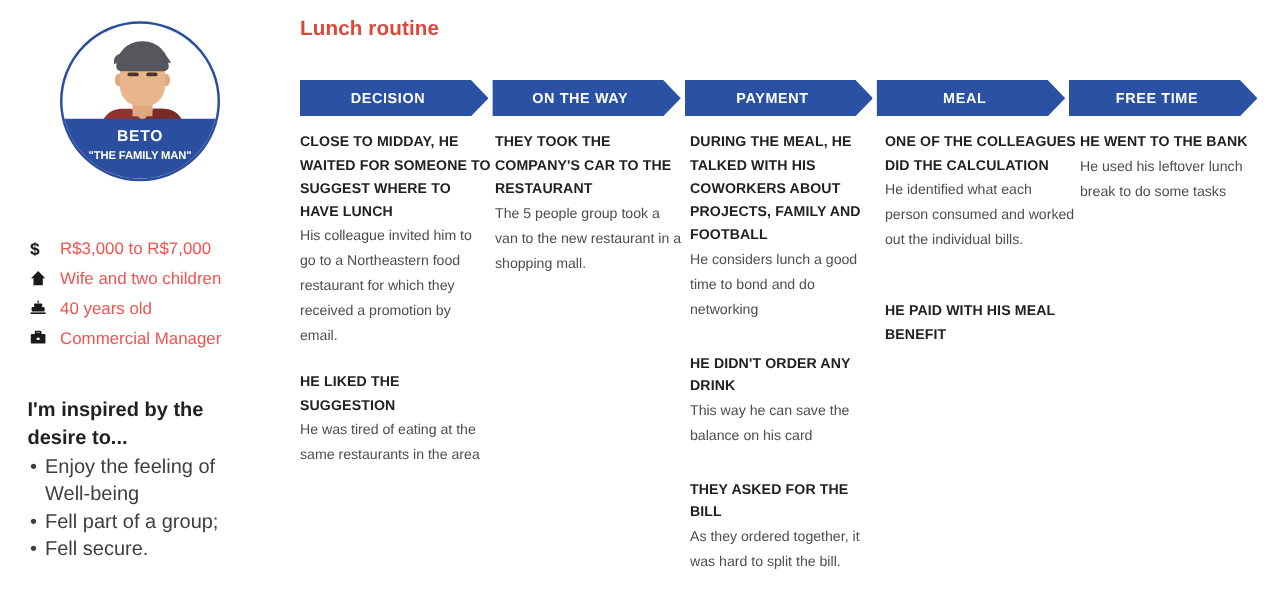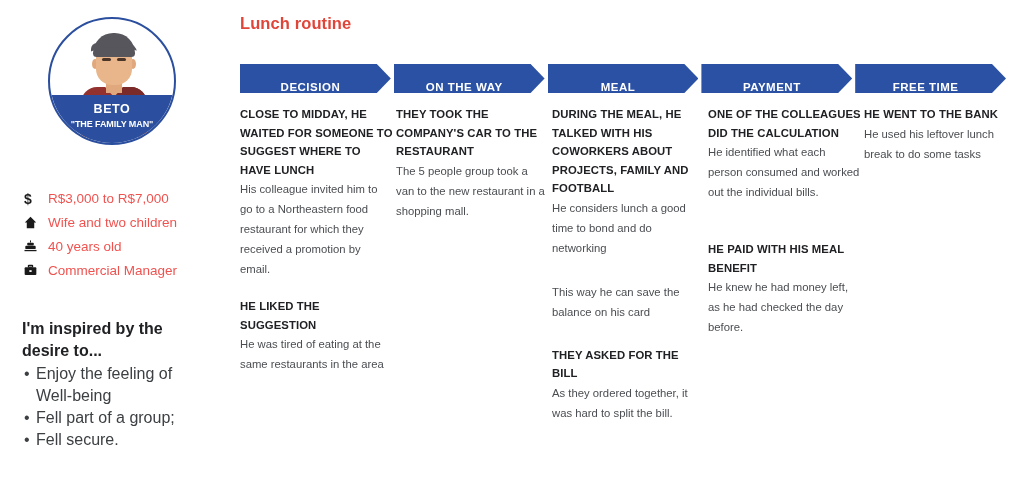--- a/index.html
+++ b/index.html
@@ -244,21 +244,21 @@
   }
   .stage {
     position: relative;
     flex: 1 1 0;
     background: #2b51a4;
     color: #ffffff;
     font-size: 11.5px;
     font-weight: bold;
     letter-spacing: 0.5px;
     display: flex;
-    align-items: flex-end;
+    align-items: center;
     justify-content: center;
     margin-right: 3px;
     clip-path: polygon(0 0, calc(100% - 14px) 0, 100% 50%, calc(100% - 14px) 100%, 0 100%, 0 100%);
   }
   .stage:first-child {
     clip-path: polygon(0 0, calc(100% - 14px) 0, 100% 50%, calc(100% - 14px) 100%, 0 100%);
   }
   .stage:last-child {
     margin-right: 0;
     clip-path: polygon(0 0, calc(100% - 14px) 0, 100% 50%, calc(100% - 14px) 100%, 0 100%);
@@ -379,24 +379,24 @@
   <div id="page-title">Lunch routine</div>
 
   <div id="stage-banner">
     <div class="stage">
       <span class="stage-label">DECISION</span>
     </div>
     <div class="stage">
       <span class="stage-label">ON THE WAY</span>
     </div>
     <div class="stage">
+      <span class="stage-label">PAYMENT</span>
+    </div>
+    <div class="stage">
       <span class="stage-label">MEAL</span>
-    </div>
-    <div class="stage">
-      <span class="stage-label">PAYMENT</span>
     </div>
     <div class="stage">
       <span class="stage-label">FREE TIME</span>
     </div>
   </div>
 
   <div id="columns">
 
     <div class="col">
       <div class="card" style="margin-bottom:18px;">
@@ -415,36 +415,36 @@
         <div class="card-body">The 5 people group took a van to the new restaurant in a  shopping mall.</div>
       </div>
     </div>
 
     <div class="col">
       <div class="card" style="margin-bottom:24px;">
         <div class="card-title">DURING THE MEAL, HE TALKED WITH  HIS COWORKERS ABOUT PROJECTS,  FAMILY AND FOOTBALL</div>
         <div class="card-body"> He considers lunch a good time to  bond and do networking</div>
       </div>
       <div class="card" style="margin-bottom:24px;">
+        <div class="card-title">HE DIDN'T ORDER ANY DRINK</div>
         <div class="card-body">This way he can save the balance on his card</div>
       </div>
       <div class="card">
         <div class="card-title">THEY ASKED FOR THE BILL</div>
         <div class="card-body">As they ordered together, it was hard to split the bill.</div>
       </div>
     </div>
 
     <div class="col">
       <div class="card" style="margin-bottom:38px;">
         <div class="card-title">ONE OF THE COLLEAGUES DID  THE CALCULATION</div>
         <div class="card-body">He identified what each person consumed and worked out the individual bills.</div>
       </div>
       <div class="card">
         <div class="card-title">HE PAID WITH HIS MEAL BENEFIT</div>
-        <div class="card-body">He knew he had money left, as he  had checked the day before.</div>
       </div>
     </div>
 
     <div class="col">
       <div class="card">
         <div class="card-title">HE WENT TO THE BANK</div>
         <div class="card-body">He used his leftover lunch break to do some tasks</div>
       </div>
     </div>
 

